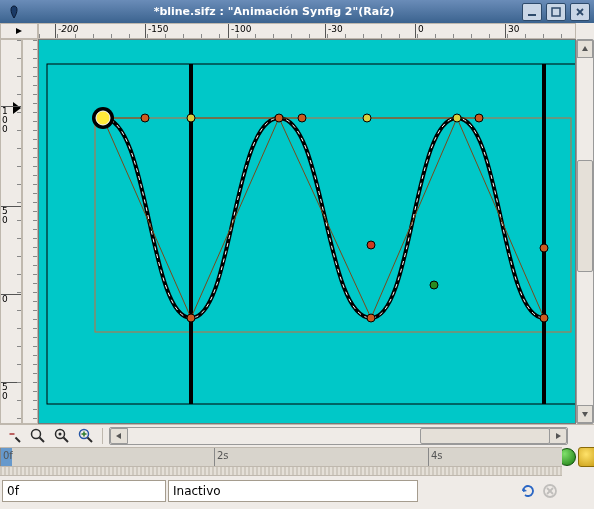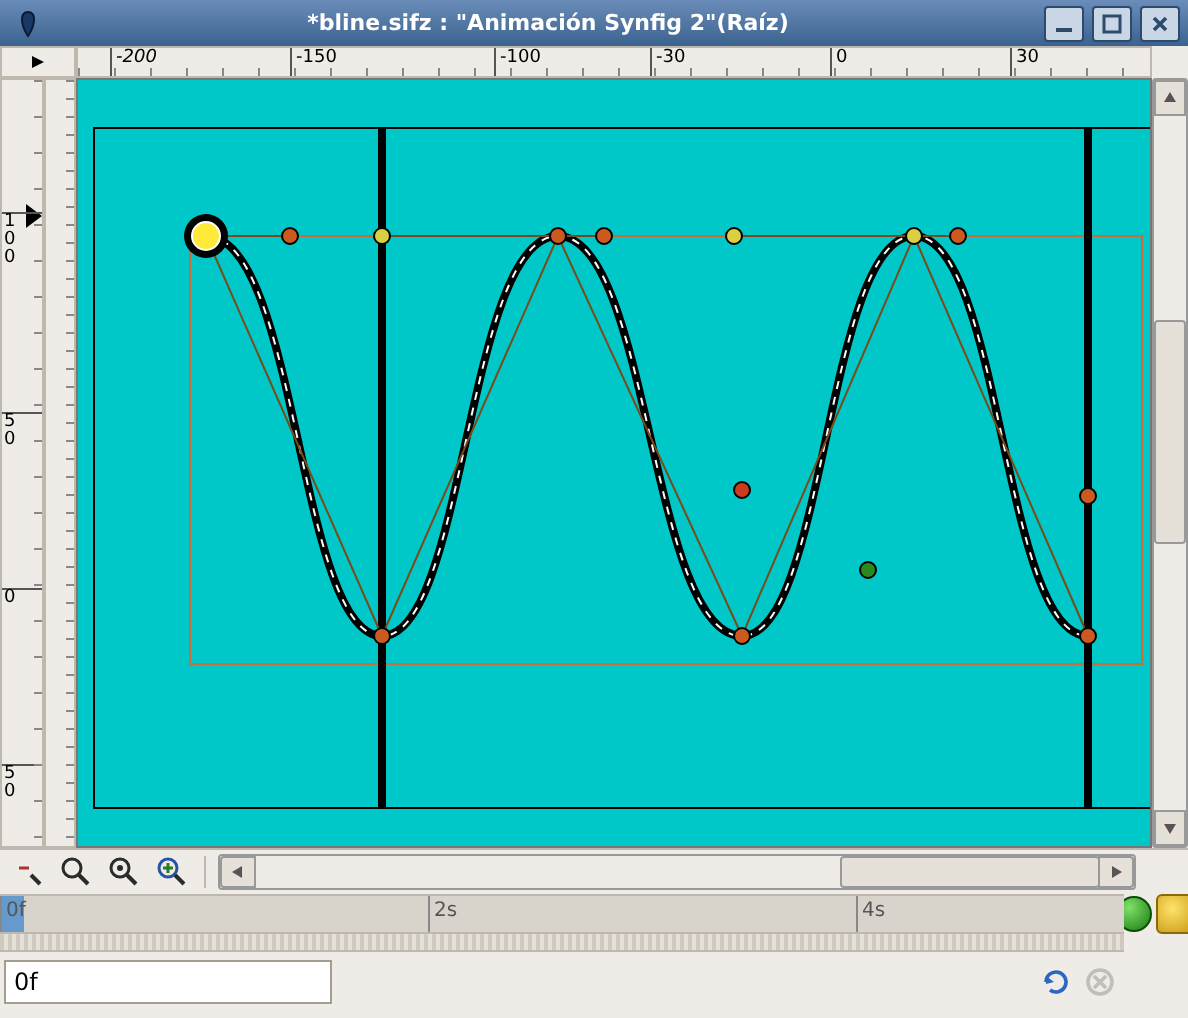--- a/index.html
+++ b/index.html
@@ -96,21 +96,21 @@
             </svg>
         </div>
 
         <div class="hruler" id="hruler">
             <div class="tick-h" style="left: 16px; font-style: italic;">
               <span>-200</span>
             </div>
             <div class="tick-h" style="left: 106px;">
               <span>-150</span>
             </div>
-            <div class="tick-h" style="left: 208px;">
+            <div class="tick-h" style="left: 189px;">
               <span>-100</span>
             </div>
             <div class="tick-h" style="left: 286px;">
               <span>-30</span>
             </div>
             <div class="tick-h" style="left: 376px;">
               <span>0</span>
             </div>
             <div class="tick-h" style="left: 466px;">
               <span>30</span>
@@ -344,20 +344,21 @@
               <span>2s</span>
             </div>
             <div class="tick" style="left: 428px;">
               <span>4s</span>
             </div>
           </div>
         <div class="grip"></div>
 
         <div class="status">
           <input class="tf" value="0f" style="">
+          <input class="tf2" value="Inactivo" style="">
           <div class="spacer"></div>
           <div class="tbicon">
               <svg width="16" height="16">
                 <path d="M3 8 A5 5 0 1 1 5 12" fill="none" stroke="#2a66c4" stroke-width="1.8"></path>
                 <path d="M3 5 L3 9 L7 8 Z" fill="#2a66c4"></path>
               </svg>
             </div>
           <div class="tbicon" style="opacity:.45">
               <svg width="16" height="16">
                 <circle cx="8" cy="8" r="6" fill="none" stroke="#888" stroke-width="1.8"></circle>

